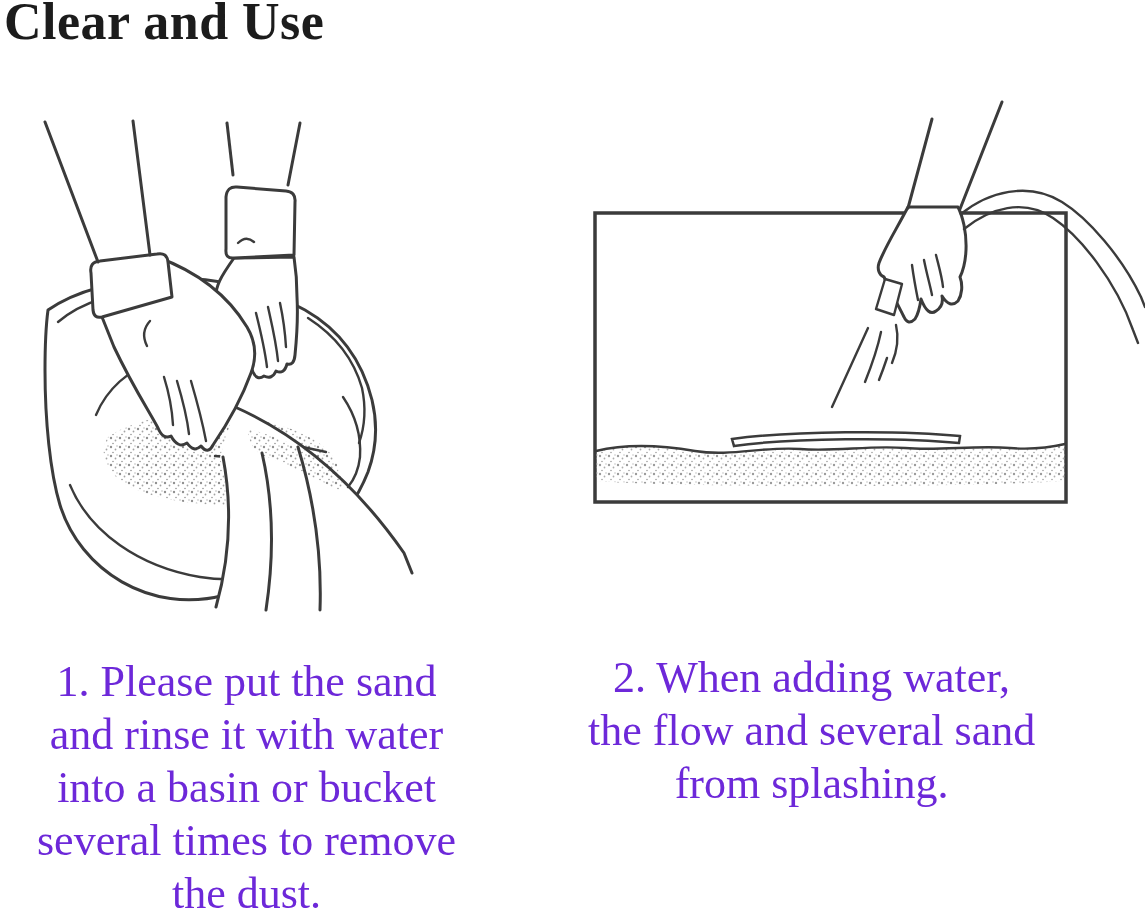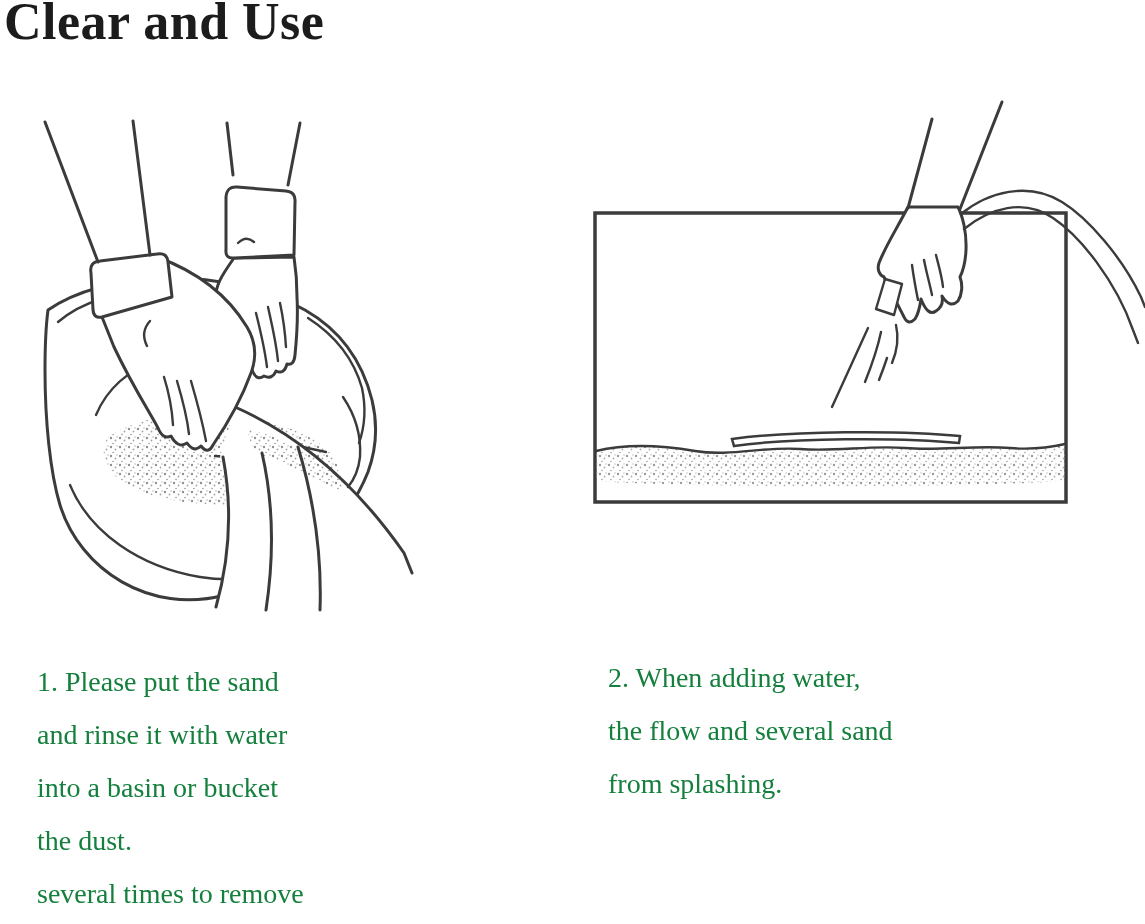--- a/index.html
+++ b/index.html
@@ -9,26 +9,26 @@
   }
   .page-title{
     position:absolute;left:4px;top:-8px;
     font-size:52px;font-weight:bold;color:#1c1c1c;letter-spacing:.5px;
     white-space:nowrap;
   }
   .illus{position:absolute;}
   #illus-1{left:10px;top:85px;width:450px;height:535px;}
   #illus-2{left:580px;top:85px;width:565px;height:440px;}
   .caption{
-    position:absolute;color:#15803d;
-    font-size:28px;line-height:53px;font-weight:normal;
+    position:absolute;color:#6d28d9;
+    font-size:44px;line-height:53px;font-weight:normal;text-align:center;
   }
   .caption .cap-line{white-space:nowrap;}
   #caption-1{left:37px;top:655px;}
-  #caption-2{left:608px;top:651px;}
+  #caption-2{left:588px;top:651px;}
   svg .ln{fill:none;stroke:#3b3b3b;stroke-width:3;stroke-linecap:round;stroke-linejoin:round;}
   svg .fillwhite{fill:#ffffff;stroke:#3b3b3b;stroke-width:3;stroke-linecap:round;stroke-linejoin:round;}
   svg .thin{stroke-width:2.4;}
 </style>
 </head>
 <body>
 
 <div class="page-title">Clear and Use</div>
 
 <svg id="illus-1" class="illus" viewBox="0 0 450 535">
@@ -171,21 +171,21 @@
   <g>
     <path class="ln thin" d="M381,129 C408,107 448,96 482,117 C508,133 542,172 561,212 L565,222"></path>
     <path class="ln thin" d="M384,144 C410,123 444,113 473,133 C500,151 536,196 553,245 L558,258"></path>
   </g>
 </svg>
 
 <div id="caption-1" class="caption">
   <div class="cap-line">1. Please put the sand</div>
   <div class="cap-line">and rinse it with water</div>
   <div class="cap-line">into a basin or bucket</div>
+  <div class="cap-line">several times to remove</div>
   <div class="cap-line">the dust.</div>
-  <div class="cap-line">several times to remove</div>
 </div>
 
 <div id="caption-2" class="caption">
   <div class="cap-line">2. When adding water,</div>
   <div class="cap-line">the flow and several sand</div>
   <div class="cap-line">from splashing.</div>
 </div>
 
 </body></html>

